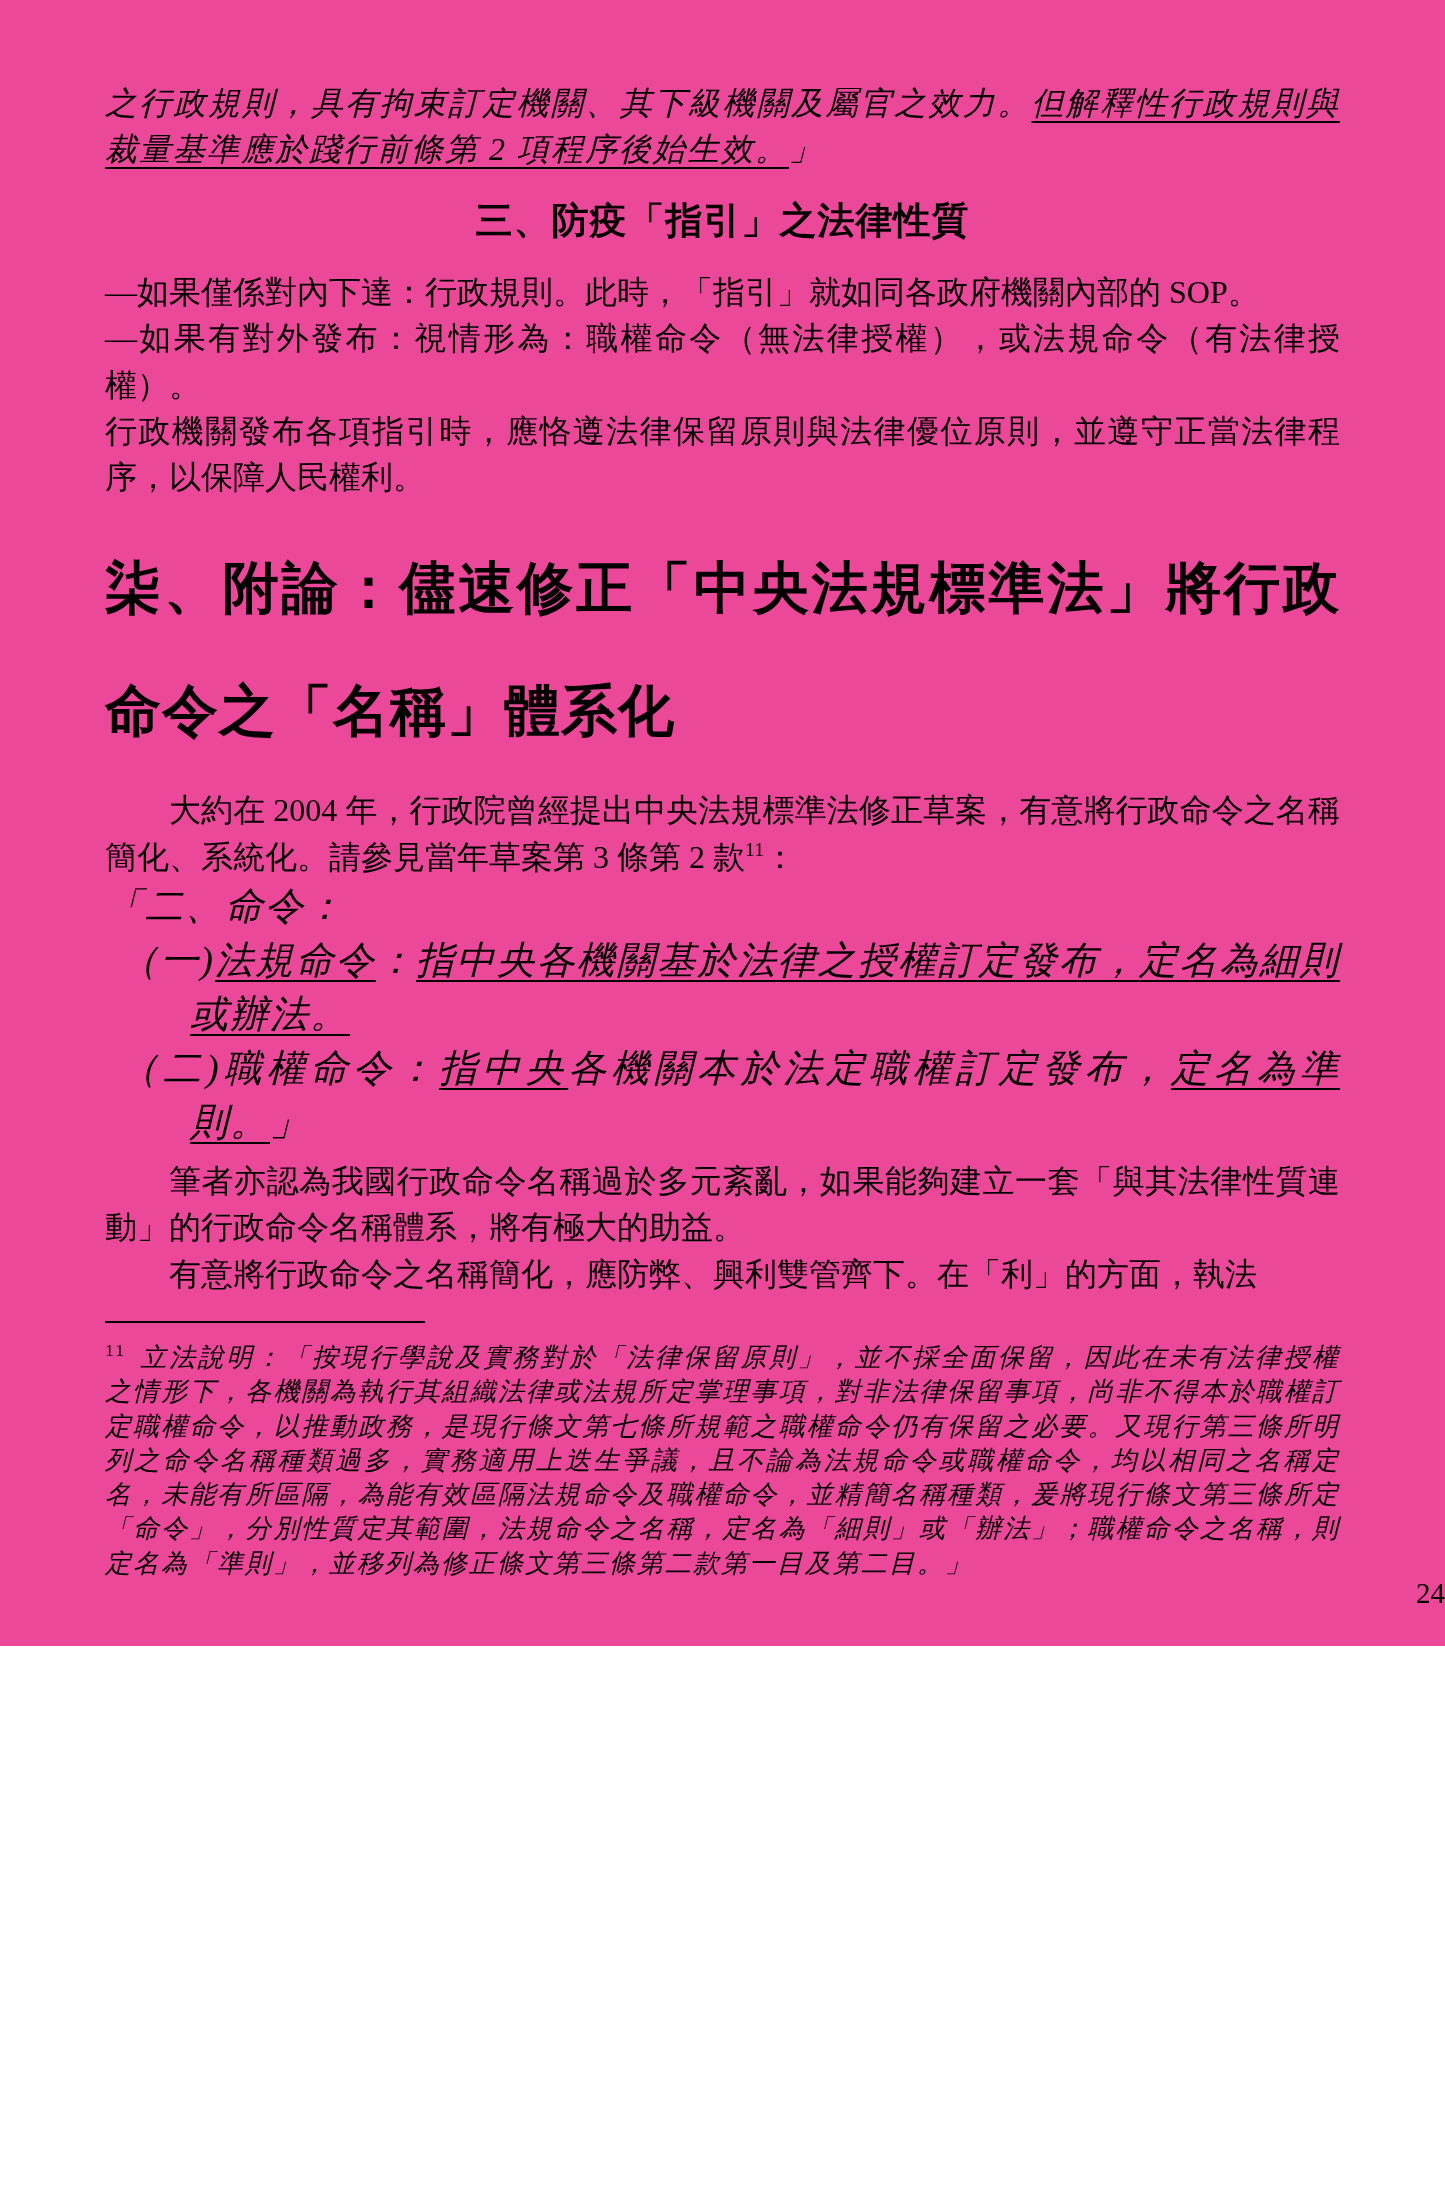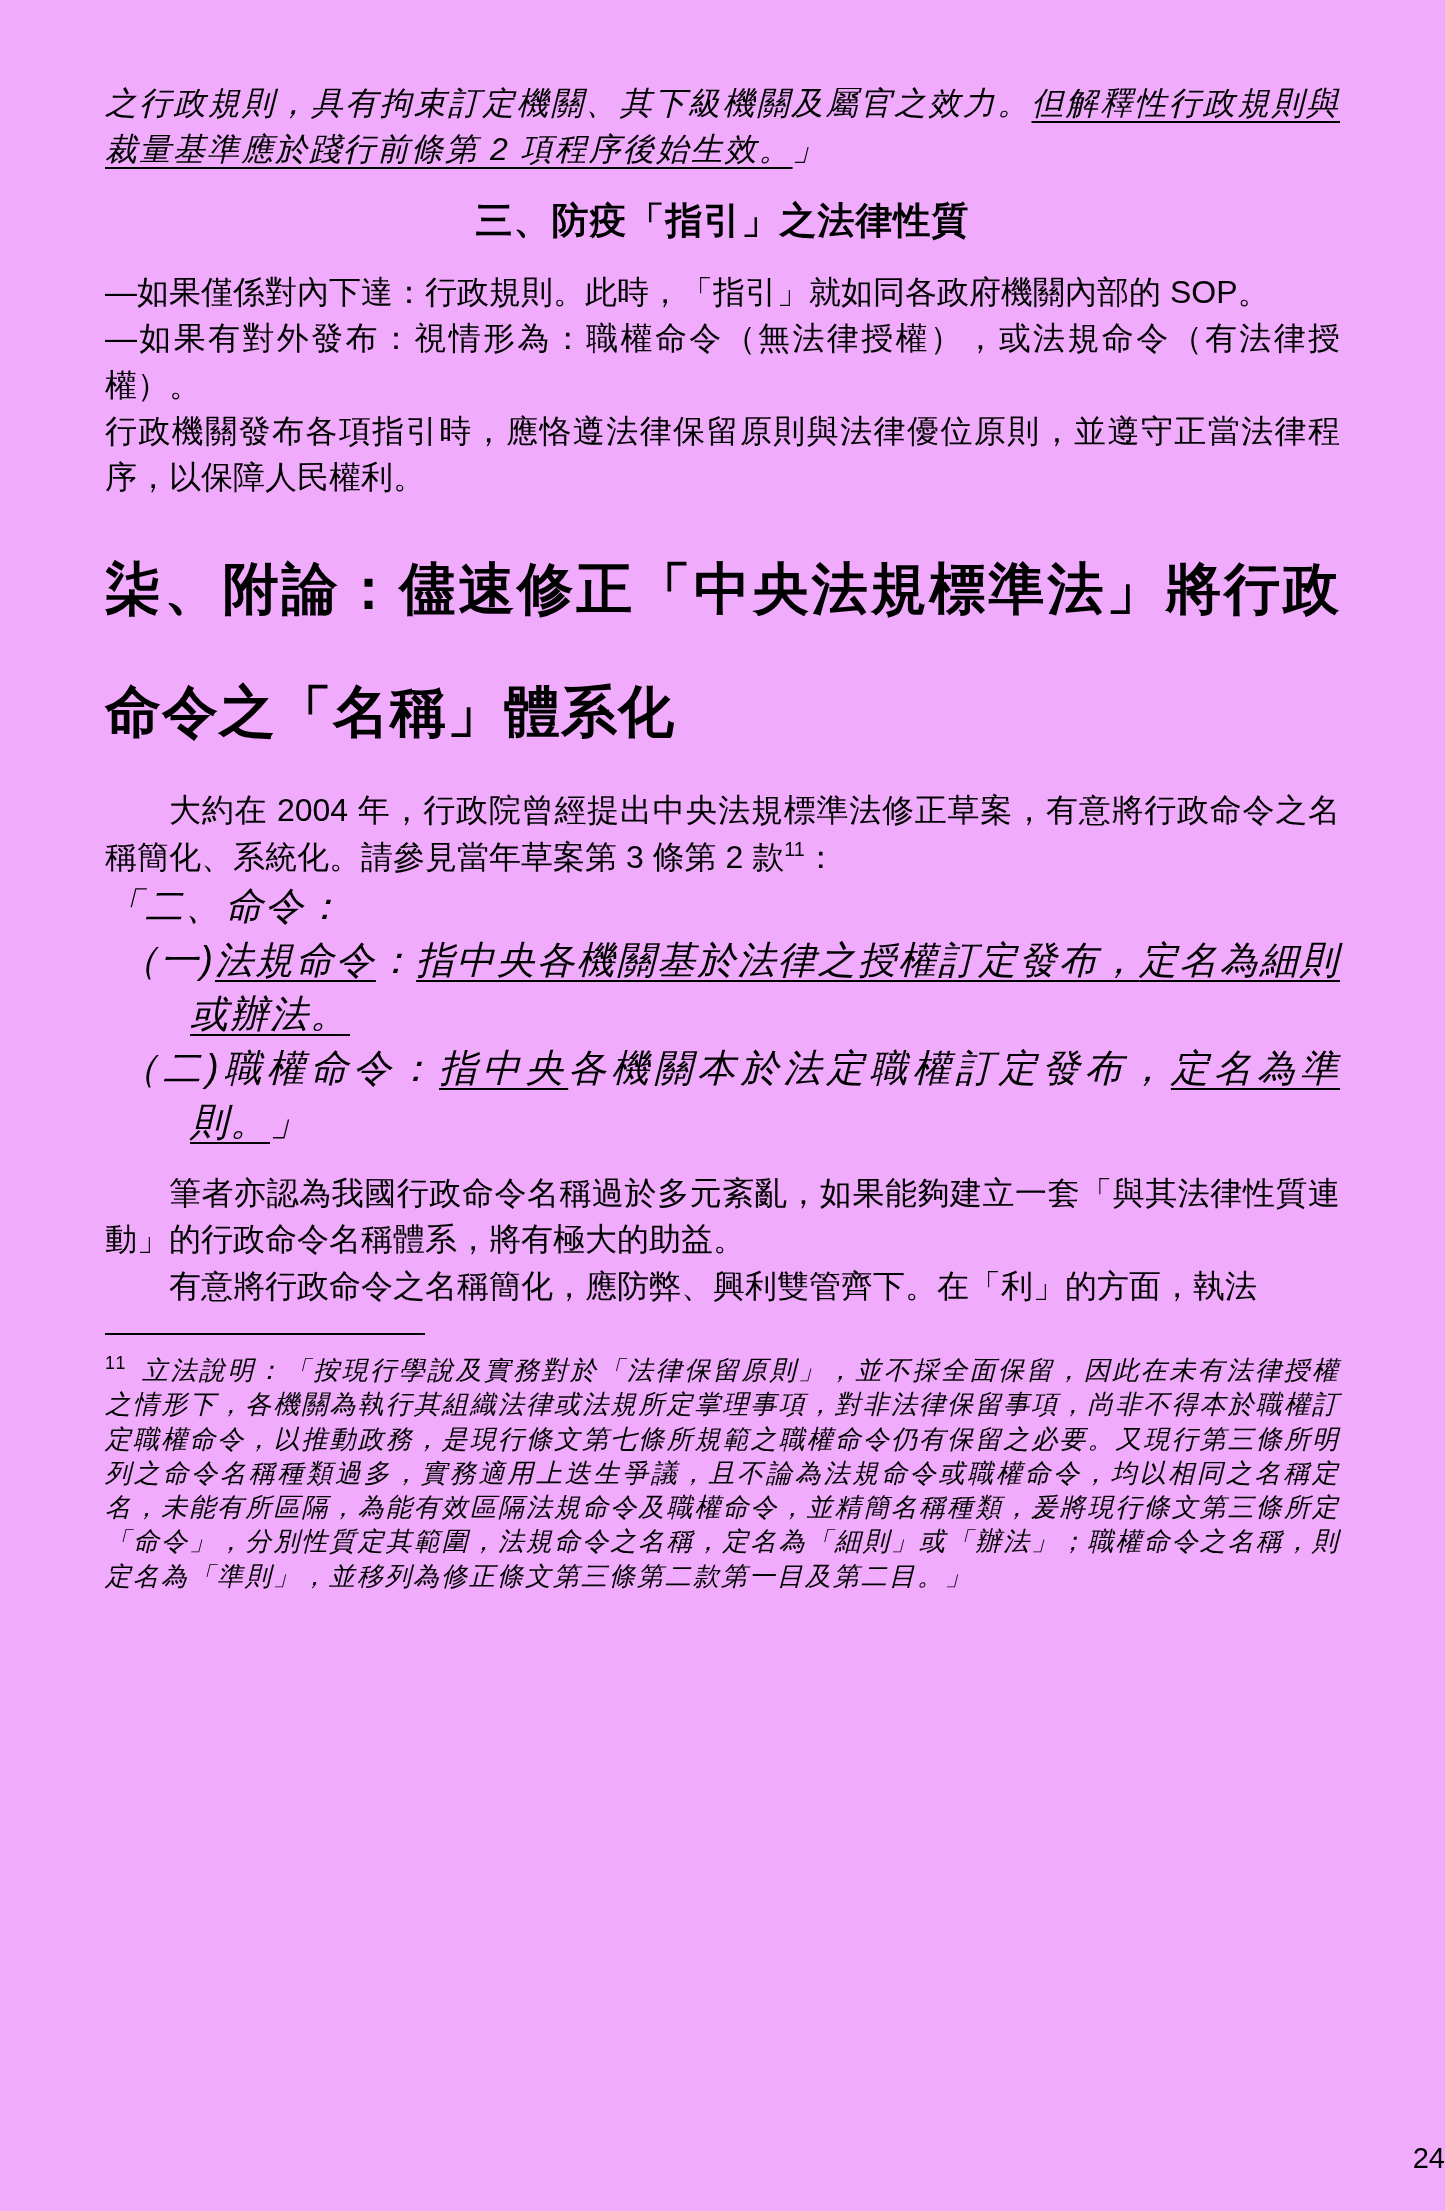--- a/index.html
+++ b/index.html
@@ -1,25 +1,25 @@
 <!DOCTYPE html>
 <html><head>
 <meta charset="utf-8">
 <style>
   * { margin: 0; padding: 0; box-sizing: border-box; }
   html, body { background: #ffffff; }
   .page {
     position: relative;
     width: 1445px;
-    height: 2211px;
+    height: 1646px;
     margin: 0 auto;
-    background: #f0abfc;
+    background: #ec4899;
     color: #000000;
     padding: 80px 105px 0 105px;
-    font-family: Liberation Sans, sans-serif;
+    font-family: Liberation Serif, serif;
     font-size: 32px;
     line-height: 1.45;
     overflow: hidden;
   }
   .para { text-align: justify; }
   .kai { font-style: italic; letter-spacing: 2px; }
   .u {
     text-decoration: underline;
     text-underline-offset: 7px;
     text-decoration-thickness: 2px;
@@ -52,21 +52,21 @@
   .fn-ref { font-size: 0.62em; vertical-align: super; line-height: 0; }
   .quote {
     font-size: 38px;
     line-height: 1.42;
   }
   .quote-item {
     padding-left: 85px;
     text-indent: -70px;
     text-align: justify;
   }
-  .comment { margin-top: 20px; }
+  .comment { margin-top: 8px; }
   .fn-sep {
     width: 320px;
     height: 0;
     border-top: 2px solid #000000;
     margin: 24px 0 18px 0;
   }
   .footnote {
     font-size: 26px;
     line-height: 1.32;
     text-align: justify;

